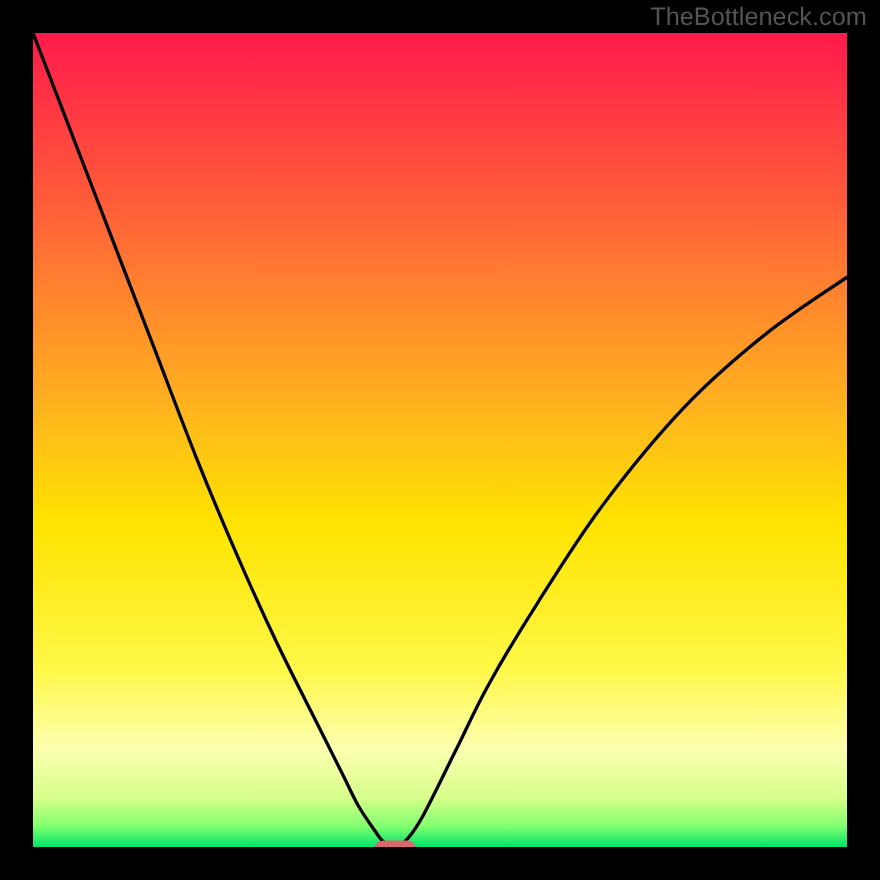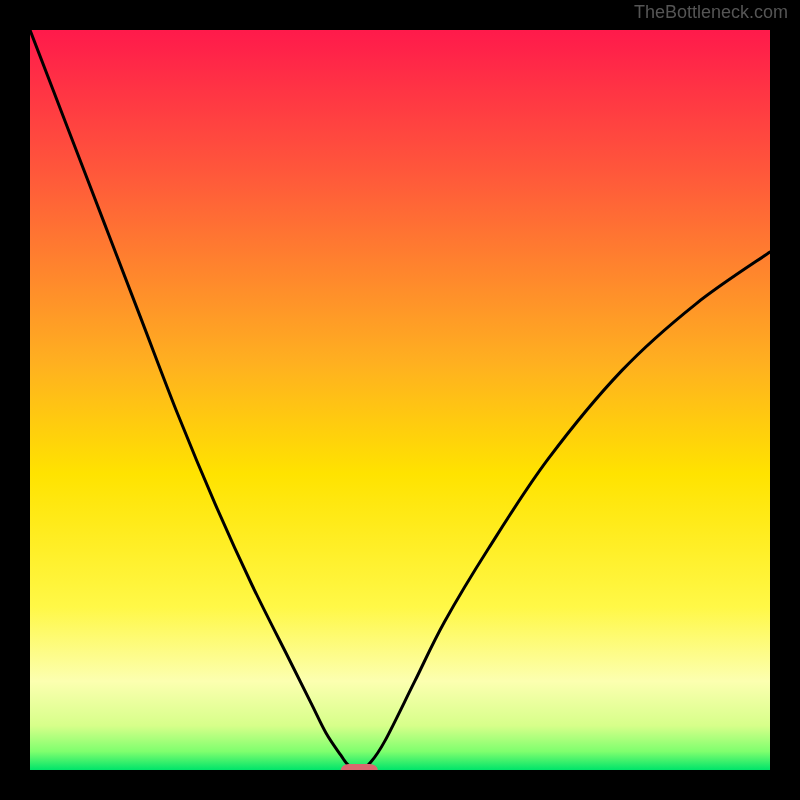--- a/index.html
+++ b/index.html
@@ -24,21 +24,21 @@
     left: 0;
     top: 0;
     width: 740px;
     height: 740px;
   }
   .watermark {
     position: absolute;
     top: 2px;
     right: 12px;
     color: #555;
-    font-size: 18px;
+    font-size: 23px;
     font-weight: 500;
     letter-spacing: 0px;
     z-index: 10;
   }
   svg { display: block; }
 </style>
 </head>
 <body>
 
 <div class="watermark">TheBottleneck.com</div>

